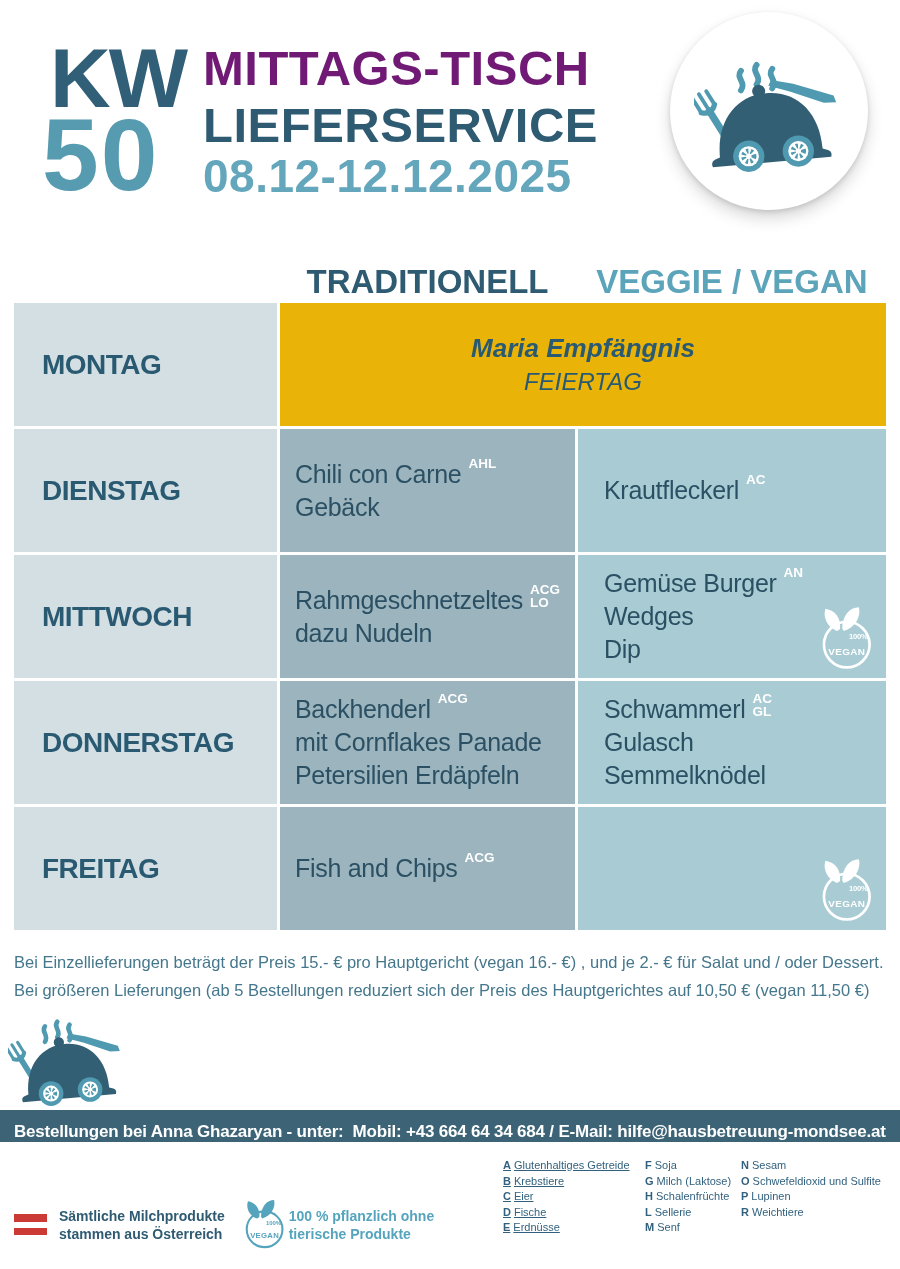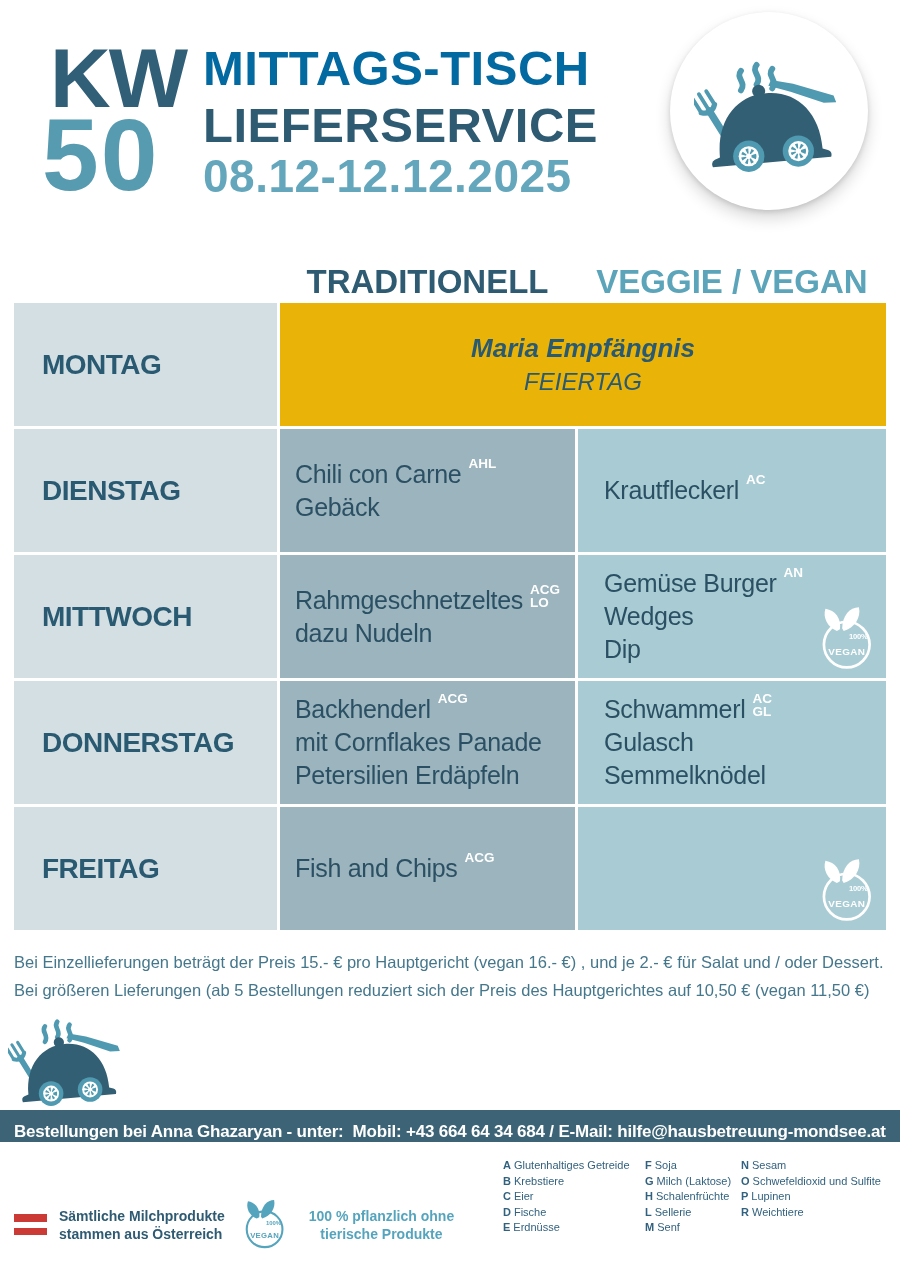--- a/index.html
+++ b/index.html
@@ -4,21 +4,21 @@
 <style>
   html,body{margin:0;padding:0;background:#fff;}
   .page{position:relative;width:900px;height:1269px;background:#ffffff;overflow:hidden;
         font-family:"Liberation Sans", sans-serif;}
 
   
   .kw{position:absolute;left:50px;top:36px;font-size:84px;line-height:1;font-weight:700;
       color:#315f77;letter-spacing:-2px;}
   .week-num{position:absolute;left:42px;top:104px;font-size:102px;line-height:1;font-weight:700;
       color:#579bb1;letter-spacing:2px;}
-  .title1{position:absolute;left:203px;top:44px;font-size:49px;line-height:1;font-weight:700;color:#0369a1;letter-spacing:.5px;}
+  .title1{position:absolute;left:203px;top:44px;font-size:49px;line-height:1;font-weight:700;color:#701a75;letter-spacing:.5px;}
   .title2{position:absolute;left:203px;top:101px;font-size:49px;line-height:1;font-weight:700;color:#2e5b72;letter-spacing:.5px;}
   .daterange{position:absolute;left:203px;top:153px;font-size:46px;line-height:1;font-weight:700;color:#64a7bc;letter-spacing:.5px;}
 
   .logo-circle{position:absolute;left:670px;top:12px;width:198px;height:198px;border-radius:50%;
       background:#fff;box-shadow:0 8px 16px rgba(0,0,0,.16), 0 2px 5px rgba(0,0,0,.12);
       display:flex;align-items:center;justify-content:center;}
   .logo-circle svg{width:150px;height:121px;margin-top:8px;}
   .small-logo{position:absolute;left:8px;top:1014px;width:118px;height:95px;}
   .small-logo svg{width:118px;height:95px;}
 
@@ -54,36 +54,36 @@
   
   .pricing{position:absolute;left:14px;top:948px;color:#45778c;font-size:16.5px;line-height:28px;white-space:nowrap;}
 
   
   .contact-bar{position:absolute;left:0;top:1110px;width:900px;height:32px;background:#3d6476;
       display:flex;align-items:flex-end;}
   .contact-bar span{padding-left:14px;color:#ffffff;font-size:17px;font-weight:700;white-space:pre;letter-spacing:-.2px;}
 
   
   .allergens{position:absolute;top:1158px;font-size:11px;line-height:15.5px;color:#31617e;}
-  .allergens.c1{left:503px;}
+  .allergens.c1{left:503px;text-decoration:underline;}
   .allergens.c2{left:645px;}
   .allergens.c3{left:741px;}
   .allergens .code{font-weight:700;margin-right:3px;}
   .al-item{white-space:nowrap;}
 
   
   .footer-left{position:absolute;left:14px;top:1198px;display:flex;align-items:center;}
   .flag{width:33px;height:21px;display:flex;flex-direction:column;justify-content:space-between;}
   .flag .bar{height:7.5px;background:#cb3a35;}
   .milk-note{margin-left:12px;font-size:14px;font-weight:700;color:#2e5b72;line-height:18px;}
   .teal-badge{margin-left:14px;width:50px;height:53px;color:#55a4bd;}
   .teal-badge text{font-family:"Liberation Sans", sans-serif;fill:currentColor;}
   .teal-badge .b-pct{font-size:10px;font-weight:700;}
   .teal-badge .b-lbl{font-size:13px;font-weight:700;letter-spacing:.5px;}
-  .vegan-note{margin-left:20px;font-size:14px;font-weight:700;color:#55a4bd;line-height:18px;text-align:center;}
+  .vegan-note{margin-left:0;font-size:14px;font-weight:700;color:#55a4bd;line-height:18px;text-align:left;}
 </style>
 </head>
 <body>
 
 <div class="page">
 
   <div class="kw">KW</div>
   <div class="week-num">50</div>
   <div class="title1">MITTAGS-TISCH</div>
   <div class="title2">LIEFERSERVICE</div>

